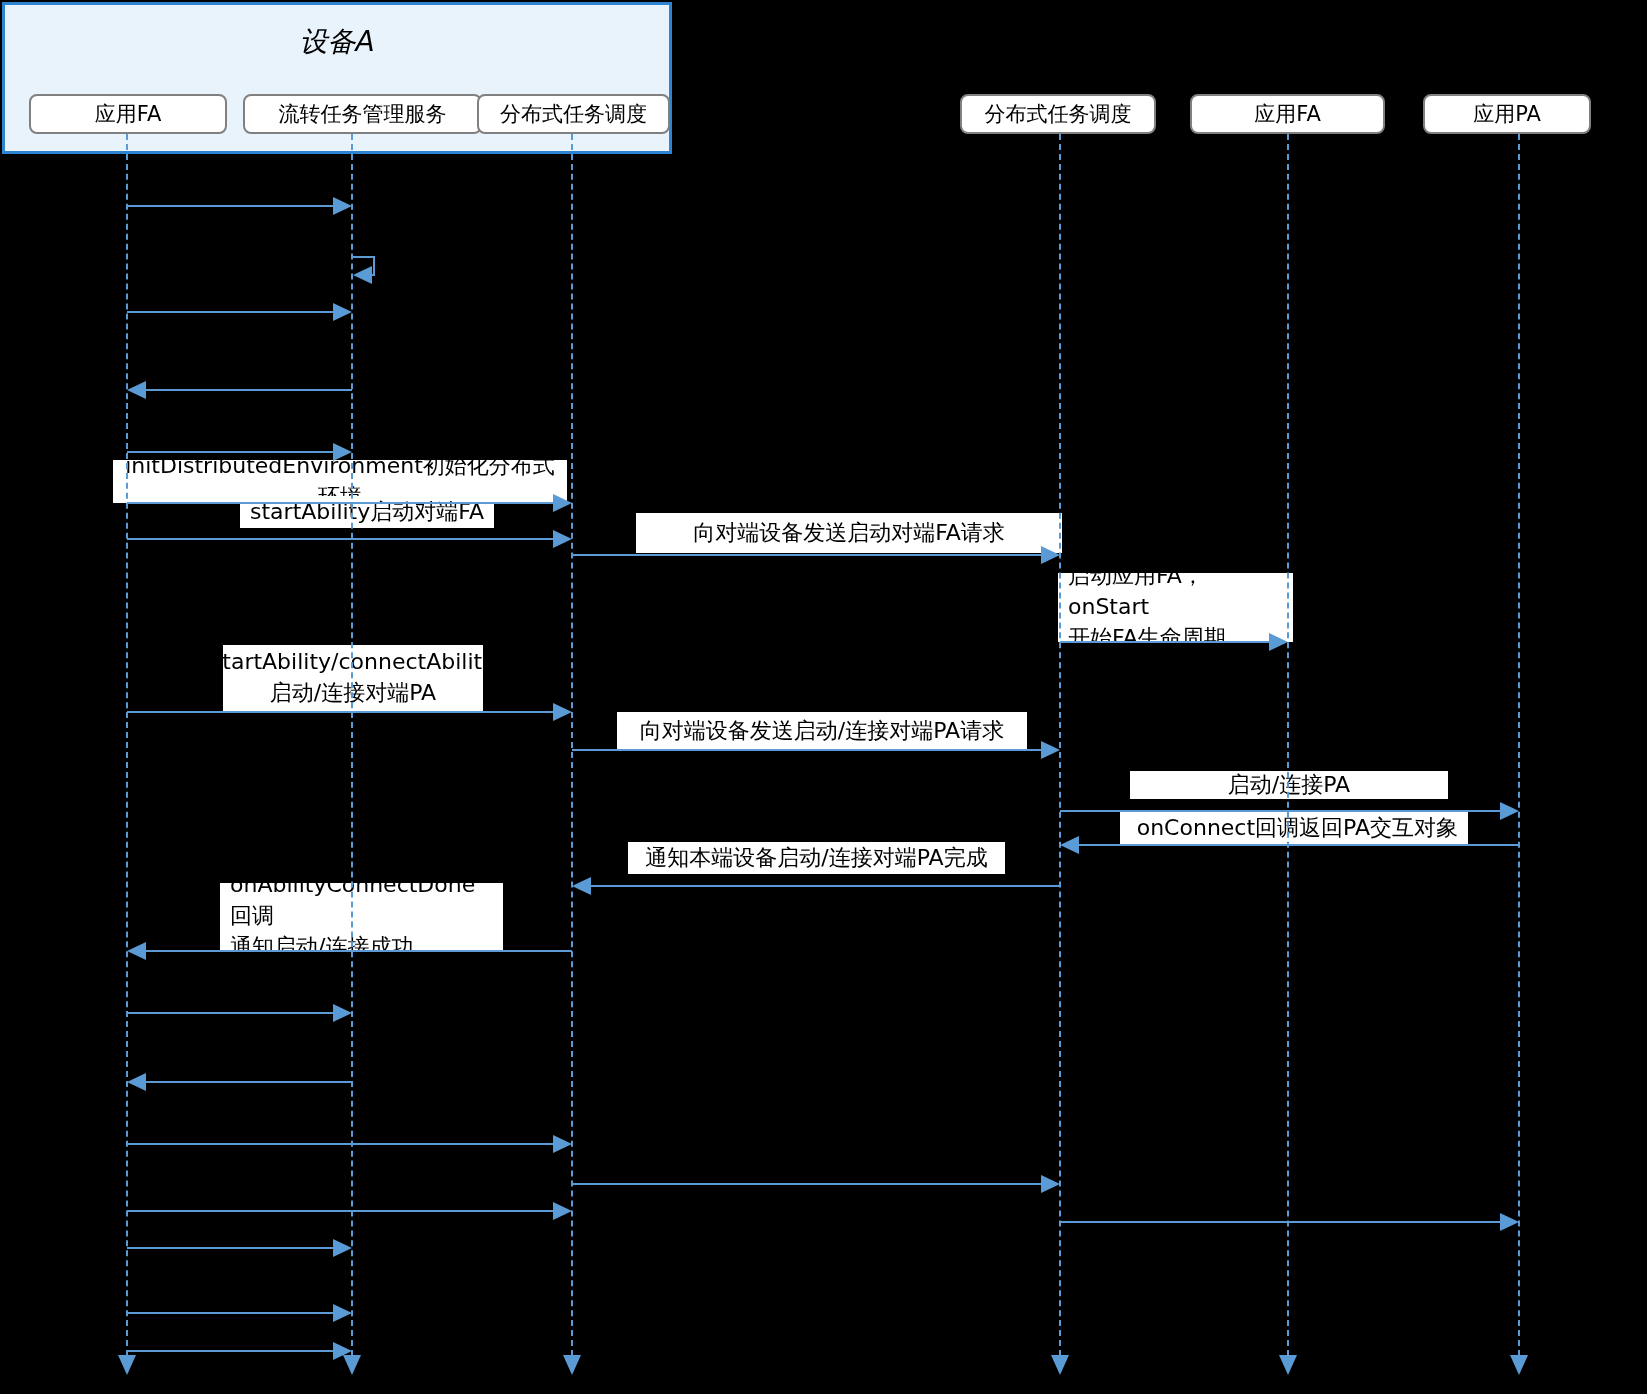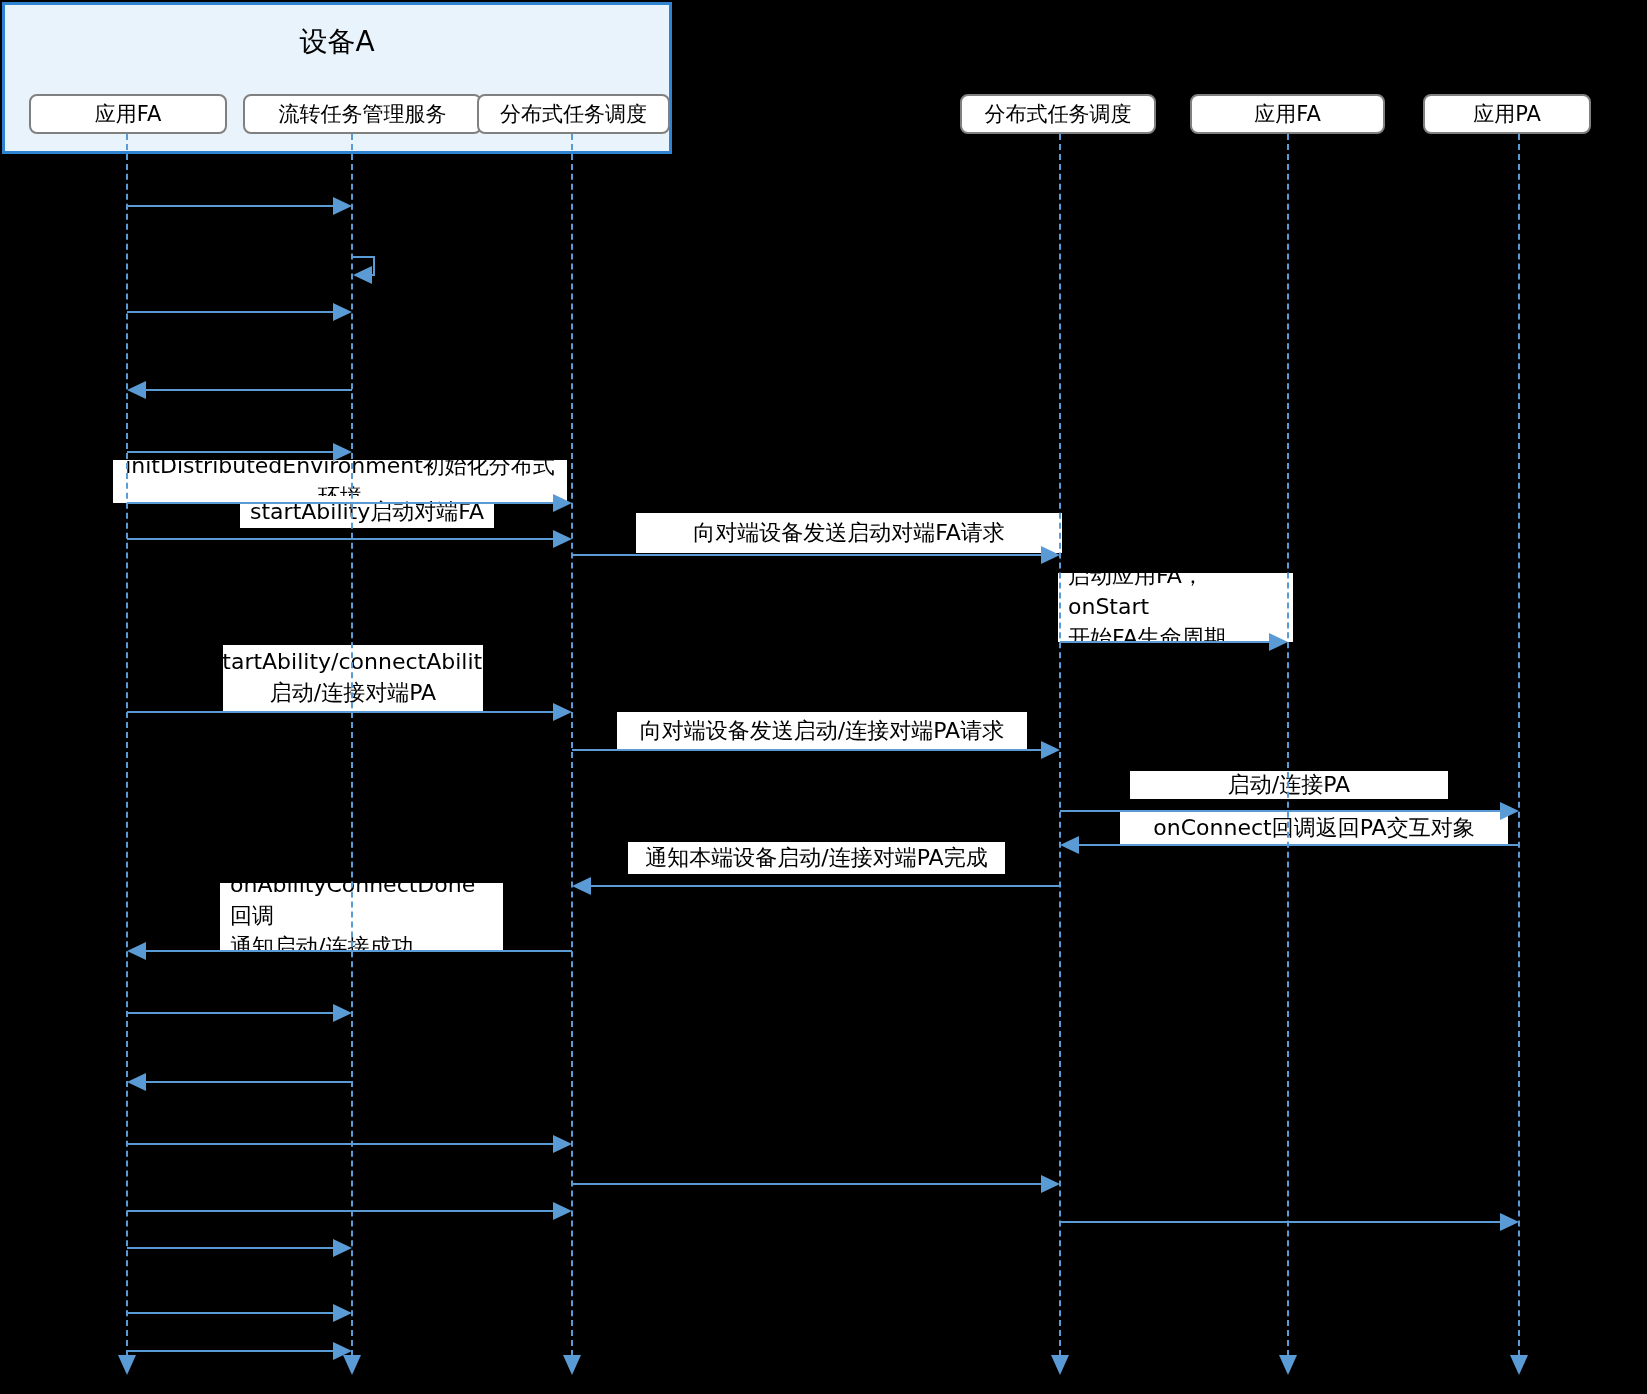--- a/index.html
+++ b/index.html
@@ -1,19 +1,19 @@
 <!DOCTYPE html>
 <html><head>
 <meta charset="utf-8">
 <style>
   html,body{margin:0;padding:0;background:#000;}
   .stage{position:relative;width:1647px;height:1394px;background:#000;overflow:hidden;
          font-family:"DejaVu Sans","Liberation Sans",sans-serif;}
   .device-header{position:absolute;top:2px;height:152px;background:#e9f3fc;
-                 border:3px solid #2e84d0;box-sizing:border-box;}
+                 border:3px solid #2e84d0;box-sizing:border-box;font-style:italic;}
   .device-title{margin-top:18px;text-align:center;font-size:28px;color:#000;}
   .participant{position:absolute;top:94px;height:40px;background:#fff;border:2px solid #808080;
                border-radius:8px;box-sizing:border-box;display:flex;align-items:center;
                justify-content:center;font-size:21px;color:#000;white-space:nowrap;}
   .msg-box{position:absolute;background:#fff;box-sizing:border-box;display:flex;align-items:center;
            padding:2px 10px;font-size:22px;color:#000;white-space:pre-line;line-height:1.4;}
   .msg-box.center{justify-content:center;text-align:center;}
   .msg-box.left{justify-content:center;text-align:left;}
   .lifeline{position:absolute;width:0;border-left:2px dashed #5b9bd5;}
   .lifeline-head{position:absolute;width:0;height:0;border-left:9px solid transparent;
@@ -45,21 +45,21 @@
   <div id="layer-boxes">
       <div class="msg-box center" style="left: 113px; top: 460px; width: 454px; height: 43px;"><span>initDistributedEnvironment初始化分布式环境</span></div>
       <div class="msg-box center" style="left: 240px; top: 496px; width: 254px; height: 32px;"><span>startAbility启动对端FA</span></div>
       <div class="msg-box center" style="left: 636px; top: 513px; width: 426px; height: 40px;"><span>向对端设备发送启动对端FA请求</span></div>
       <div class="msg-box left" style="left: 1058px; top: 573px; width: 235px; height: 69px;"><span>启动应用FA，onStart
 开始FA生命周期</span></div>
       <div class="msg-box center" style="left: 223px; top: 645px; width: 260px; height: 66px;"><span>startAbility/connectAbility
 启动/连接对端PA</span></div>
       <div class="msg-box center" style="left: 617px; top: 712px; width: 410px; height: 38px;"><span>向对端设备发送启动/连接对端PA请求</span></div>
       <div class="msg-box center" style="left: 1130px; top: 771px; width: 318px; height: 28px;"><span>启动/连接PA</span></div>
-      <div class="msg-box center" style="left: 1120px; top: 812px; width: 388px; height: 33px;"><span>onConnect回调返回PA交互对象</span></div>
+      <div class="msg-box center" style="left: 1120px; top: 812px; width: 348px; height: 33px; justify-content: flex-end;"><span>onConnect回调返回PA交互对象</span></div>
       <div class="msg-box center" style="left: 628px; top: 842px; width: 377px; height: 32px;"><span>通知本端设备启动/连接对端PA完成</span></div>
       <div class="msg-box left" style="left: 220px; top: 883px; width: 283px; height: 67px;"><span>onAbilityConnectDone回调
 通知启动/连接成功</span></div>
     </div>
   <div id="layer-lines">
       <div class="lifeline" style="left: 126px; top: 134px; height: 1222px;"></div>
       <div class="lifeline-head" style="left: 118px; top: 1355px;"></div>
       <div class="lifeline" style="left: 351px; top: 134px; height: 1222px;"></div>
       <div class="lifeline-head" style="left: 343px; top: 1355px;"></div>
       <div class="lifeline" style="left: 571px; top: 134px; height: 1222px;"></div>

